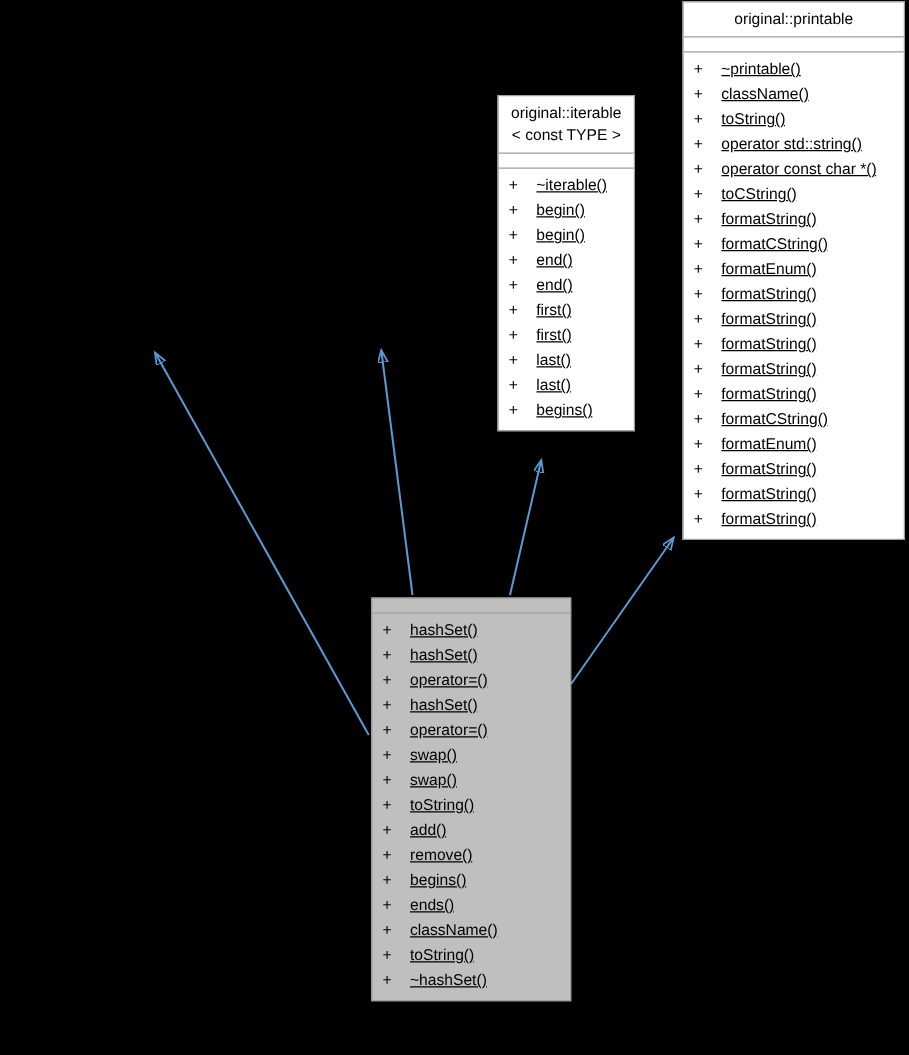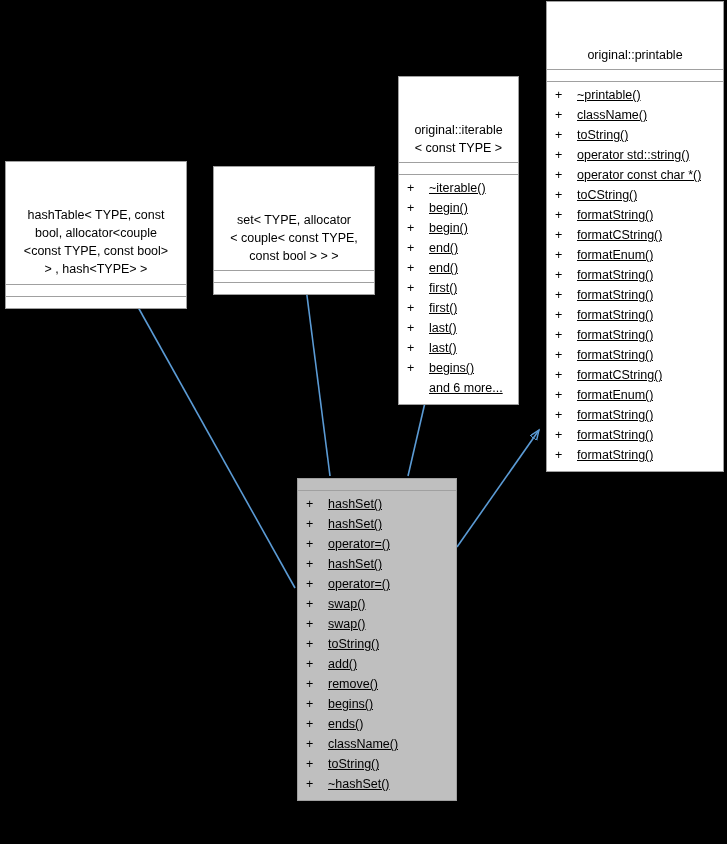--- a/index.html
+++ b/index.html
@@ -33,21 +33,20 @@
     line-height: 1.45;
   }
   .node.filled {
     background: #bfbfbf;
   }
   .node .title {
     text-align: center;
     padding: 4px 6px 5px 6px;
     border-bottom: 1px solid #a0a0a0;
     white-space: pre-line;
-    margin-top: 40px;
   }
   .node .empty-sec {
     height: 11px;
     border-bottom: 1px solid #a0a0a0;
   }
   .node .empty-sec.last {
     border-bottom: none;
   }
   .node .members {
     padding: 4px 0 5px 0;
@@ -67,21 +66,21 @@
   }
   .node .member .nm {
     overflow: hidden;
     text-overflow: ellipsis;
     text-decoration: underline;
   }
   .node .member.more .vis { visibility: hidden; }
 
   
   #node-printable { left: 546px; top: 1px; width: 178px; }
-  #node-iterable  { left: 398px; top: 76px; width: 121px; }
+  #node-iterable  { left: 398px; top: 76px; width: 110px; }
   #node-hashtable { left: 5px;  top: 161px; width: 182px; }
   #node-set       { left: 213px; top: 166px; width: 162px; }
   #node-hashset   { left: 297px; top: 478px; width: 160px; }
 </style>
 </head>
 <body>
 
 <div id="canvas">
 
   <svg class="edges" viewBox="0 0 727 844">
@@ -221,43 +220,24 @@
           <span class="nm">last()</span>
         </div>
       <div class="member">
           <span class="vis">+</span>
           <span class="nm">last()</span>
         </div>
       <div class="member">
           <span class="vis">+</span>
           <span class="nm">begins()</span>
         </div>
-      <div class="member more">
-          <span class="vis"></span>
-          <span class="nm">and 6 more...</span>
-        </div>
     </div>
   </div>
 
-  <div class="node" id="node-hashtable">
-    <div class="title">hashTable&lt; TYPE, const
-bool, allocator&lt;couple
-&lt;const TYPE, const bool&gt;
-&gt; , hash&lt;TYPE&gt;  &gt;</div>
-    <div class="empty-sec"></div>
-    <div class="empty-sec last"></div>
-  </div>
-
-  <div class="node" id="node-set">
-    <div class="title">set&lt; TYPE, allocator
-&lt; couple&lt; const TYPE,
-const bool &gt; &gt; &gt;</div>
-    <div class="empty-sec"></div>
-    <div class="empty-sec last"></div>
-  </div>
+
 
   <div class="node filled" id="node-hashset">
     <div class="empty-sec"></div>
     <div class="members">
       <div class="member">
           <span class="vis">+</span>
           <span class="nm">hashSet()</span>
         </div>
       <div class="member">
           <span class="vis">+</span>

